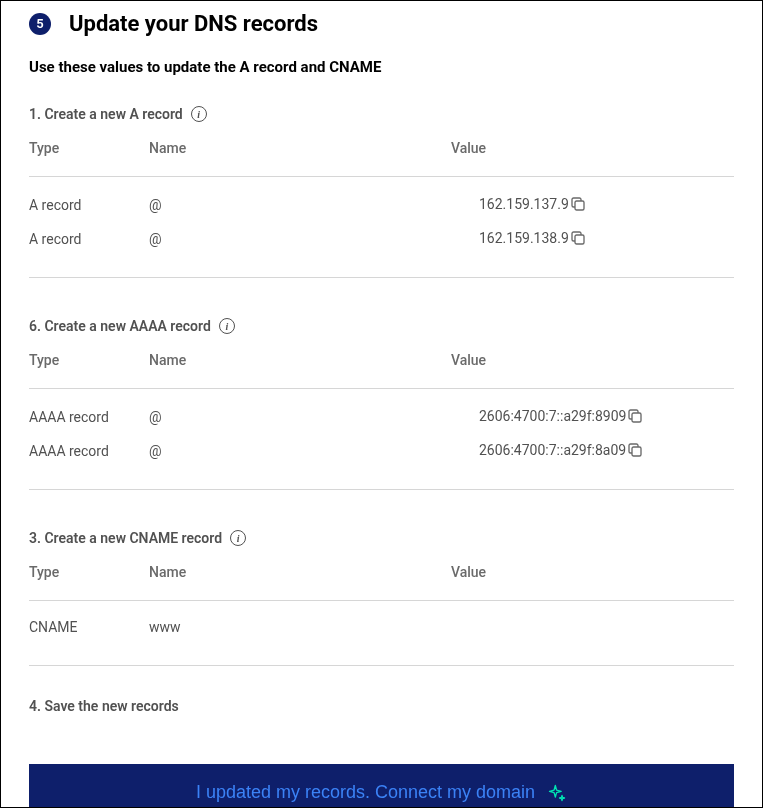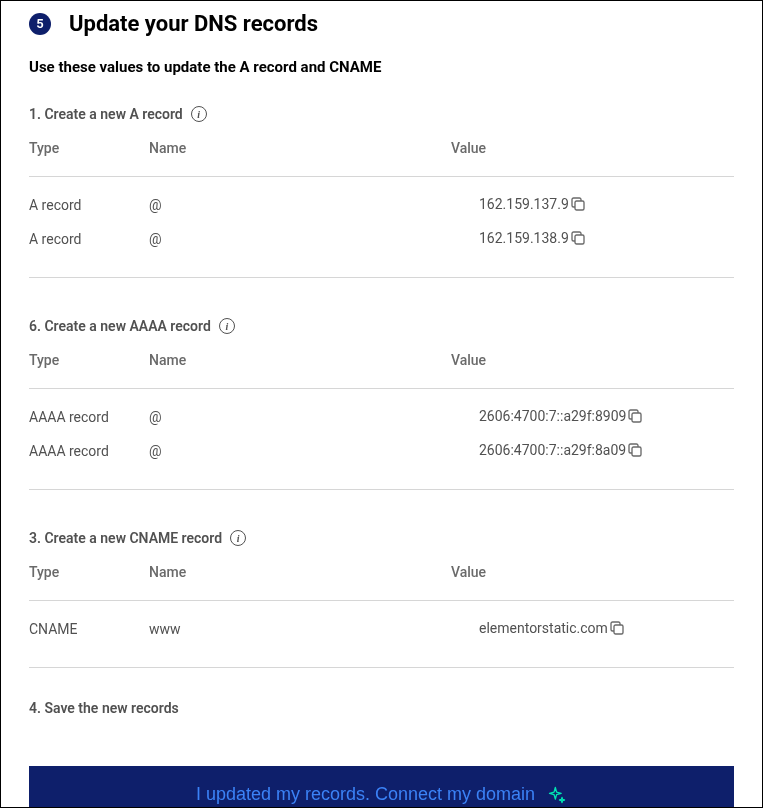--- a/index.html
+++ b/index.html
@@ -238,27 +238,20 @@
   <span class="info-icon">i</span>
 </div>
 <div class="table-header">
   <div class="col-type">Type</div>
   <div class="col-name">Name</div>
   <div class="col-value">Value</div>
 </div>
 <div class="table-row">
   <div class="cell-type">CNAME</div>
   <div class="cell-name">www</div>
-  <div class="cell-value">
-    <span>elementorstatic.com</span>
-    <svg class="copy-icon" viewBox="0 0 24 24" fill="none" stroke="#6a6a6a" stroke-width="1.8">
-        <rect x="8" y="8" width="12" height="12" rx="2"></rect>
-        <path d="M16 8V6a2 2 0 0 0-2-2H6a2 2 0 0 0-2 2v8a2 2 0 0 0 2 2h2"></path>
-      </svg>
-  </div>
 </div>
 <hr class="section-divider" style="margin-bottom:0;">
 
 <div class="save-section-title">4. Save the new records</div>
 
 <button class="cta-button">
   <span>I updated my records. Connect my domain</span>
   <svg class="sparkle-icon" viewBox="0 0 24 24" fill="none" stroke="#00e5b3" stroke-width="1.6" stroke-linecap="round" stroke-linejoin="round">
     <path d="M10 3 L11.5 8.5 L17 10 L11.5 11.5 L10 17 L8.5 11.5 L3 10 L8.5 8.5 Z"></path>
     <path d="M18 15 L18.7 17.3 L21 18 L18.7 18.7 L18 21 L17.3 18.7 L15 18 L17.3 17.3 Z"></path>

